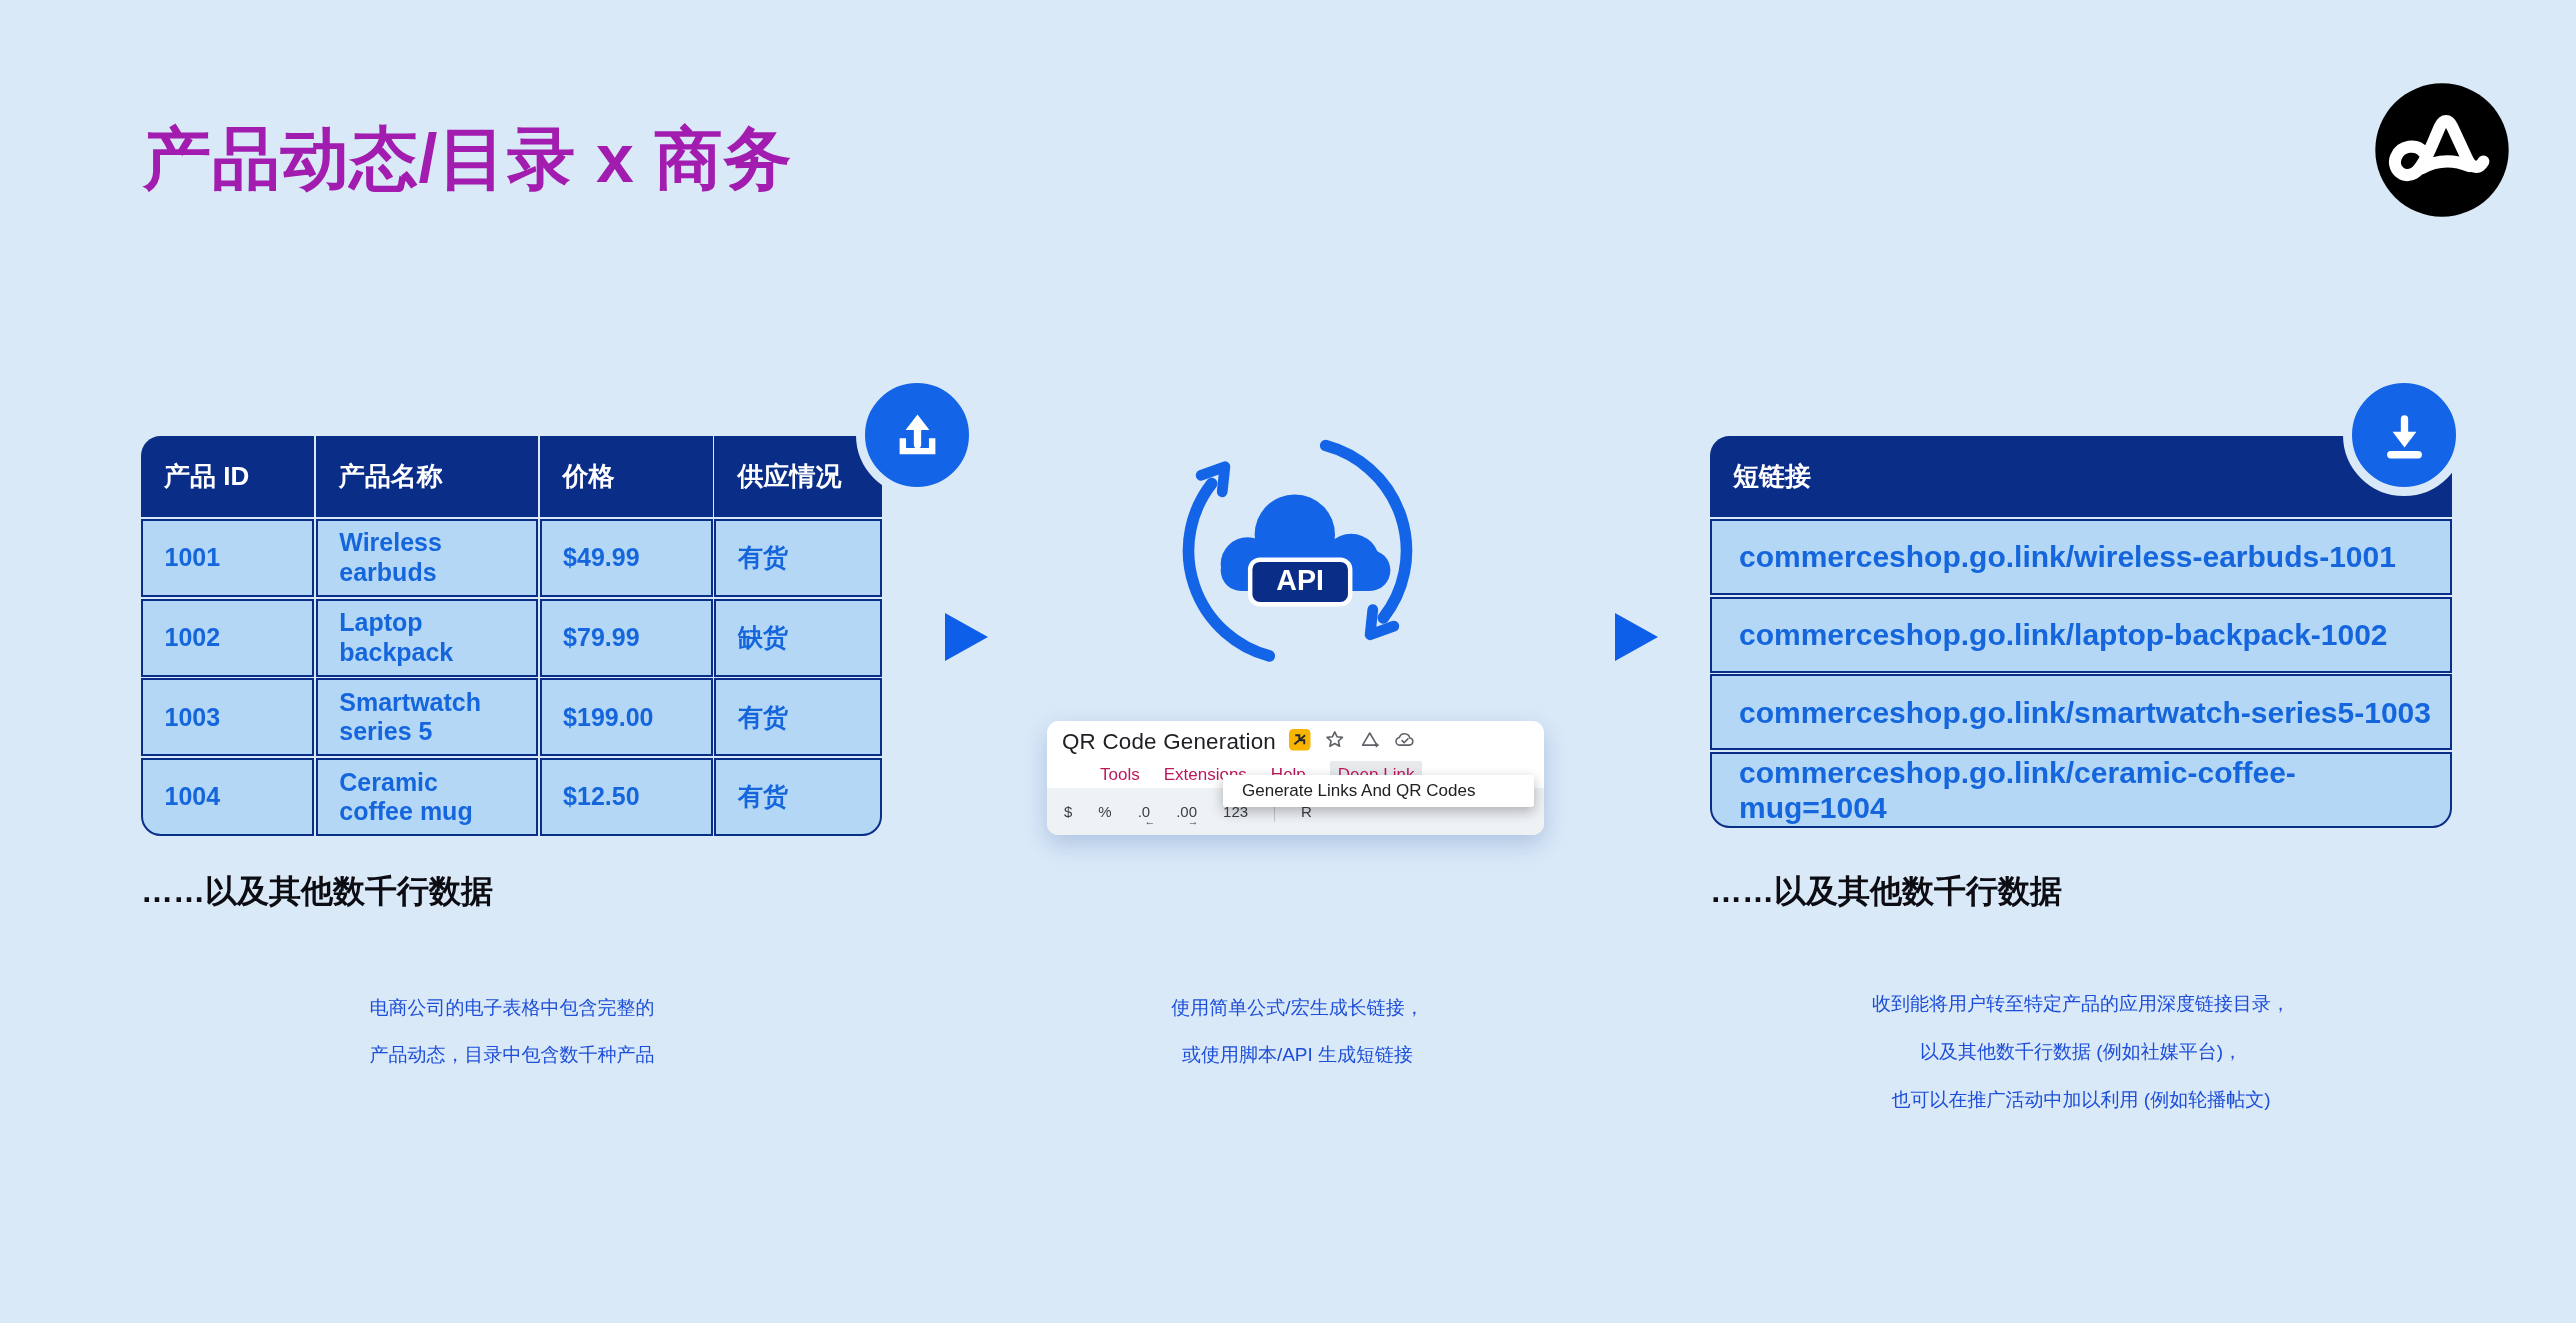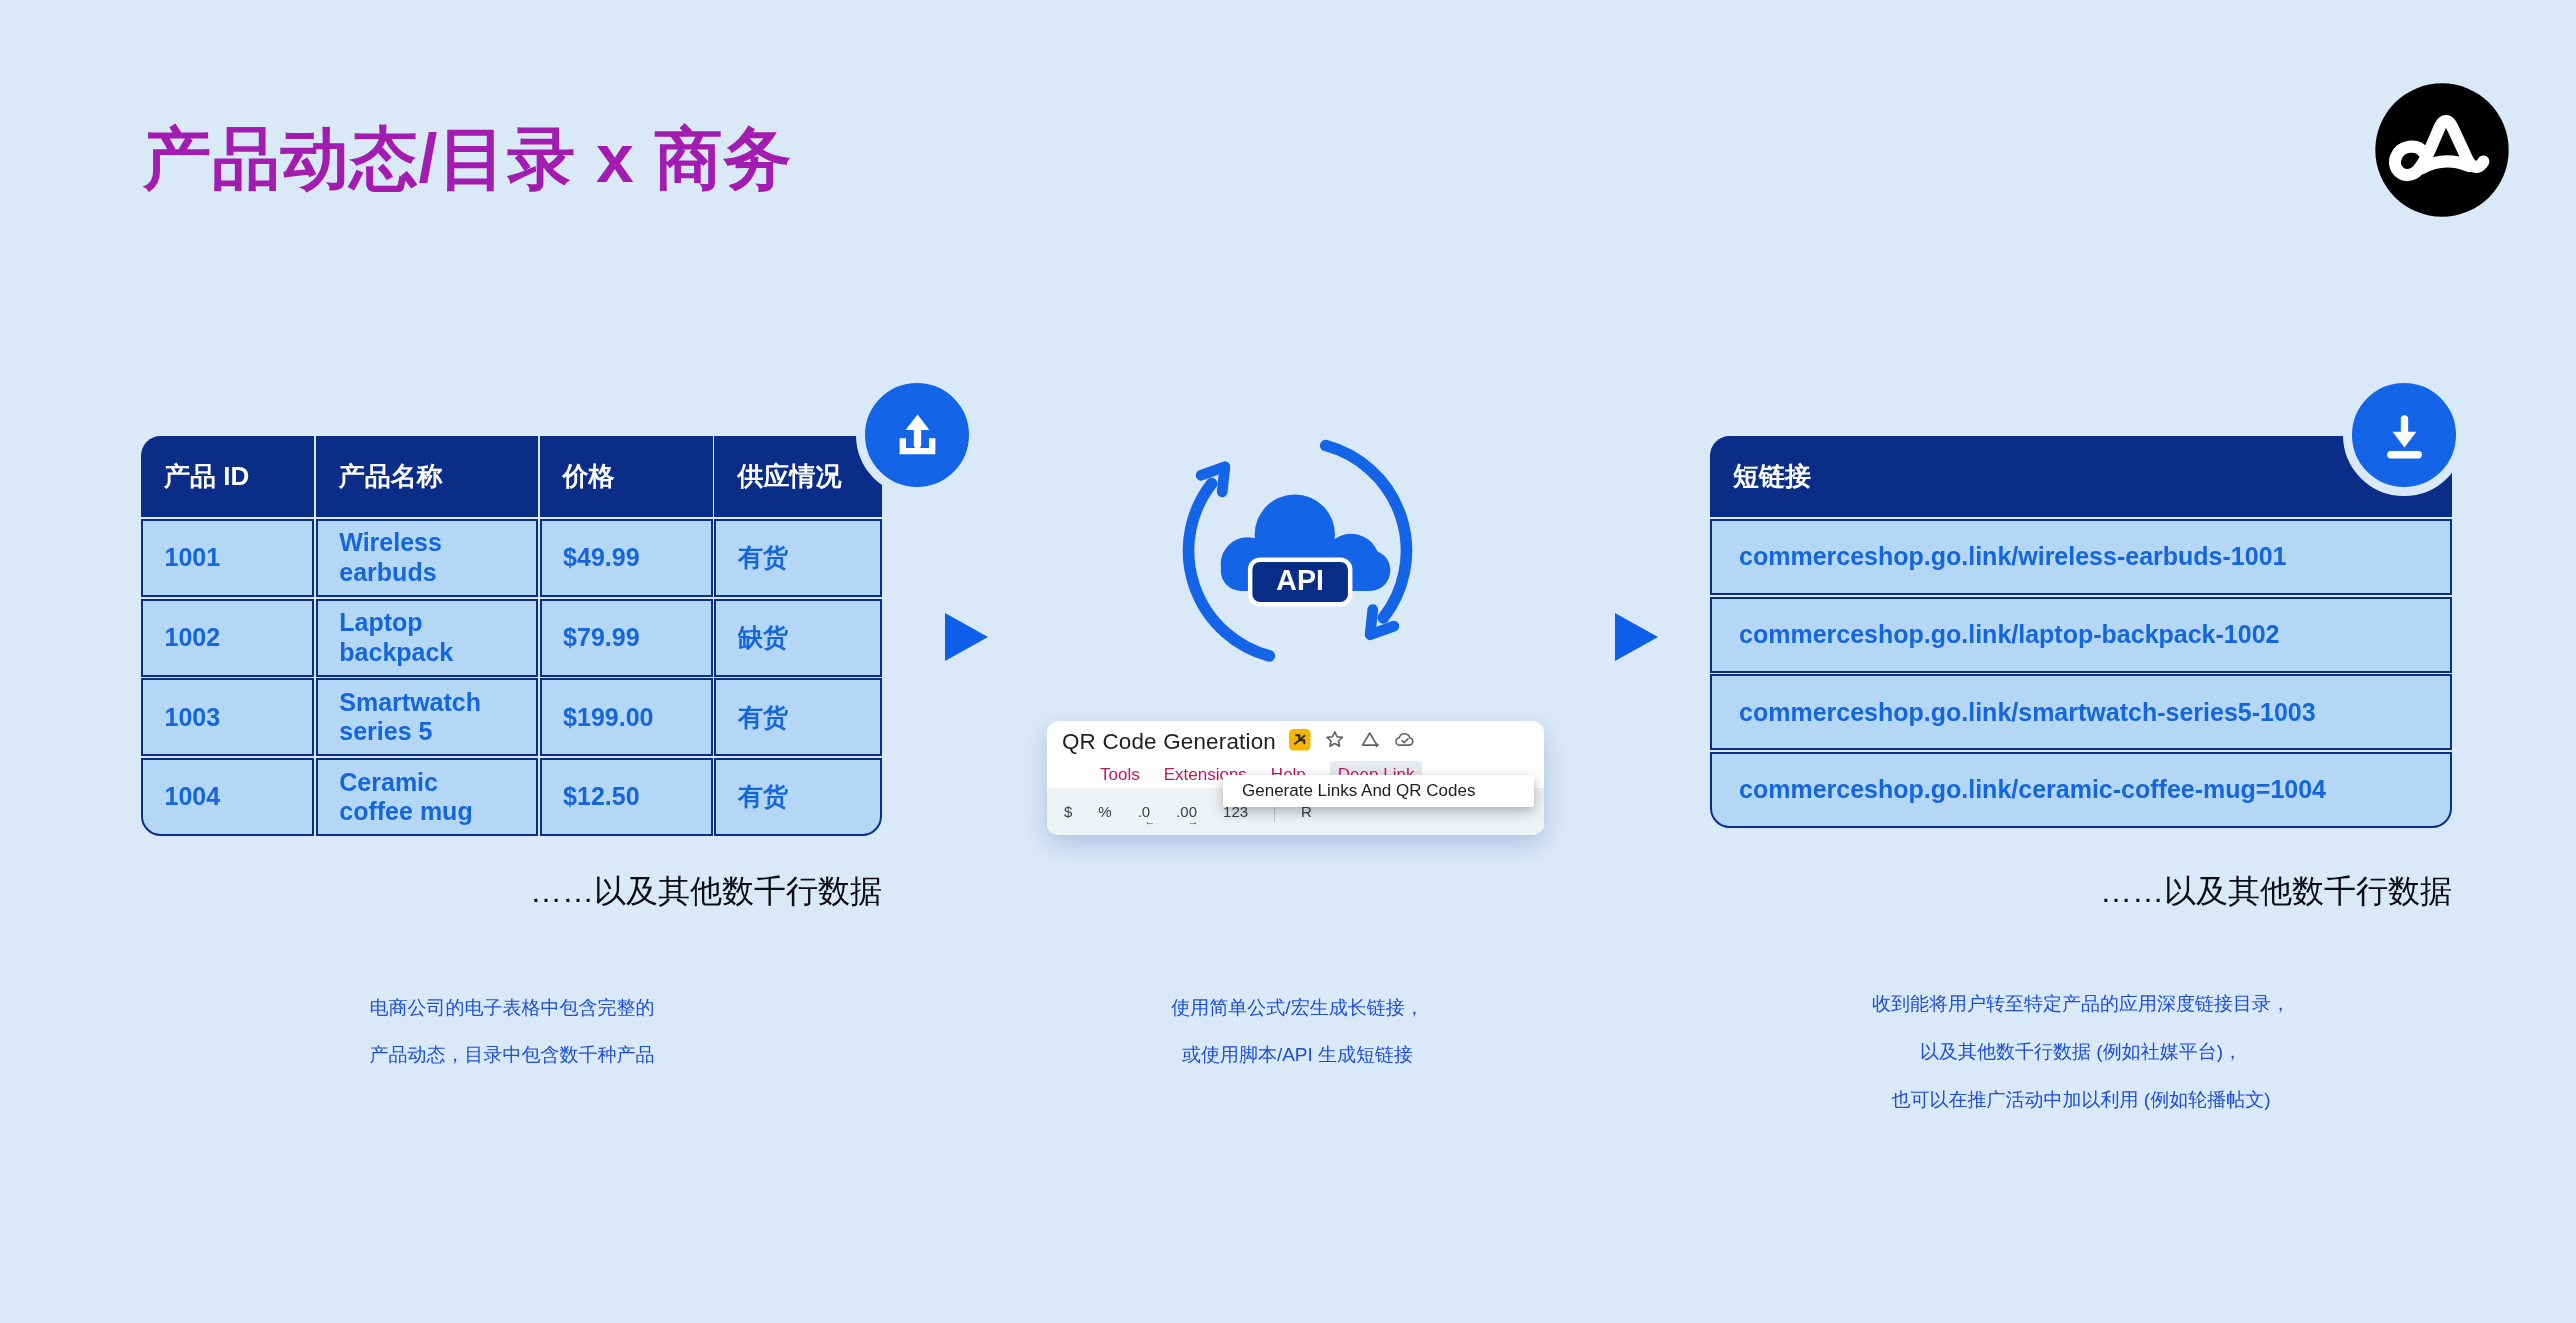--- a/index.html
+++ b/index.html
@@ -14,37 +14,37 @@
   .grid{position:absolute;display:grid;gap:1.8px;}
   .ptable{left:141px;top:436px;width:741px;grid-template-columns:173px 222px 173px 168px;grid-template-rows:81px 78px 78px 78px 78px;}
   .stable{left:1710px;top:436px;width:742px;grid-template-columns:742px;grid-template-rows:81px 76px 76px 76px 76px;}
   .hc{background:#0a2d88;color:#fff;font-weight:700;font-size:26px;display:flex;align-items:center;padding-left:23px;box-sizing:border-box;}
   .hc.first{border-top-left-radius:19.7px;text-align:right;}
   .hc.last{border-top-right-radius:19.7px;}
   .dc{background:#b3d7f4;border:2.7px solid #0a2d88;color:#1566dd;font-weight:700;font-size:25px;line-height:1.18;display:flex;align-items:center;padding-left:21.5px;padding-right:9px;box-sizing:border-box;}
   .dc.name{padding-right:54px;}
   .dc.bl{border-bottom-left-radius:19.7px;}
   .dc.br{border-bottom-right-radius:19.7px;}
-  .stable .dc{font-size:25px;padding-left:27px;}
+  .stable .dc{font-size:30px;padding-left:27px;}
 
   
   .circle-btn{position:absolute;width:104px;height:104px;border-radius:50%;background:#1464e8;border:9px solid #d9e9f8;display:flex;align-items:center;justify-content:center;cursor:pointer;}
   .upload-btn{left:856px;top:374px;}
   .download-btn{left:2343px;top:374px;}
 
   
   .tri{position:absolute;width:0;height:0;border-top:24px solid transparent;border-bottom:24px solid transparent;border-left:43px solid #0d5ee8;top:613px;}
   .tri.a1{left:945px;}
   .tri.a2{left:1615px;}
 
   
   .api-icon{position:absolute;left:1174px;top:423px;width:247px;height:259px;}
 
   
-  .caption{position:absolute;font-size:32px;font-weight:400;color:#0c0c12;text-align:right;}
+  .caption{position:absolute;font-size:32px;font-weight:700;color:#0c0c12;text-align:left;}
   .cap-left{left:141px;top:870px;width:741px;}
   .cap-right{left:1710px;top:870px;width:742px;}
   .para{position:absolute;font-size:19px;font-weight:400;color:#1d4ed8;text-align:center;line-height:47px;}
   .para-left{left:97px;top:984px;width:830px;}
   .para-mid{left:1029px;top:984px;width:537px;}
   .para-right{left:1665px;top:980px;width:832px;line-height:48px;}
 
   
   .sheet-card{position:absolute;left:1047px;top:721px;width:497px;height:114px;background:#fff;border-radius:11.6px;box-shadow:0 9px 23px rgba(10,45,136,.20);}
   .sc-title-row{display:flex;align-items:flex-start;gap:13.4px;padding:8px 0 0 15px;height:32px;}

